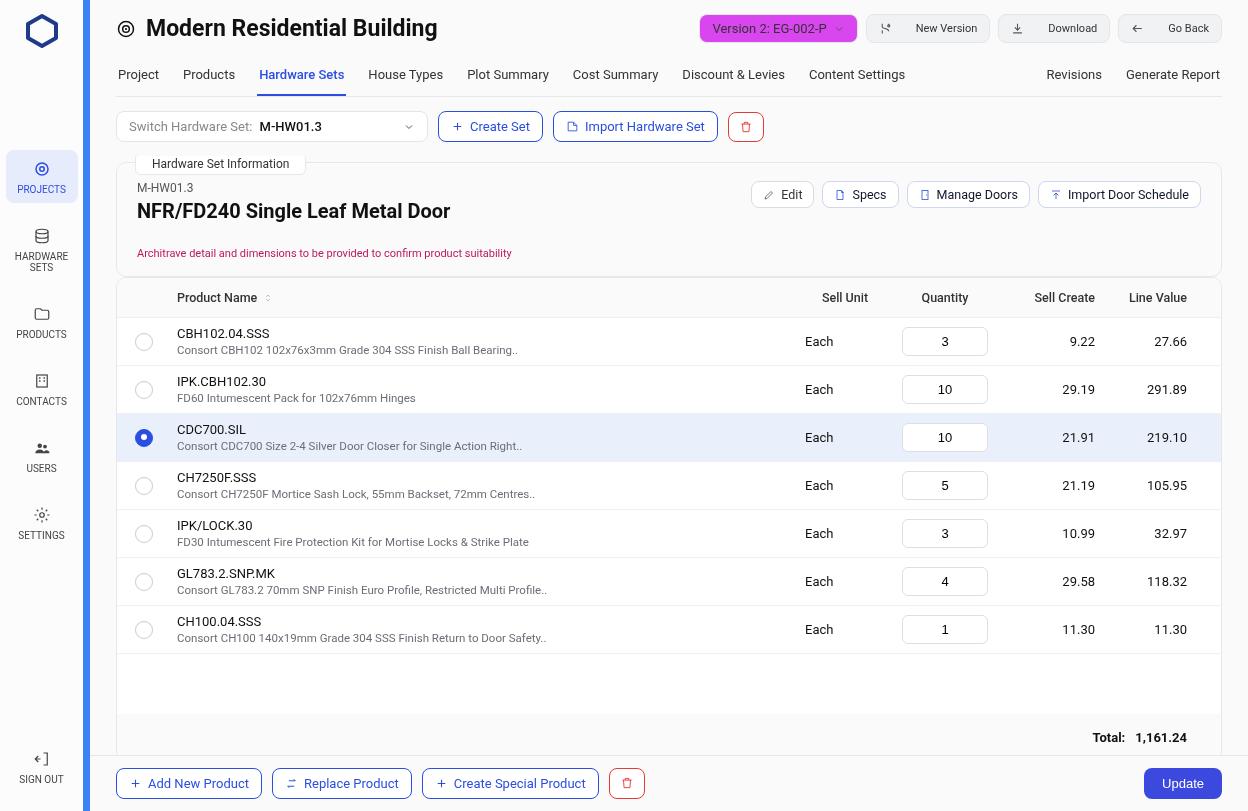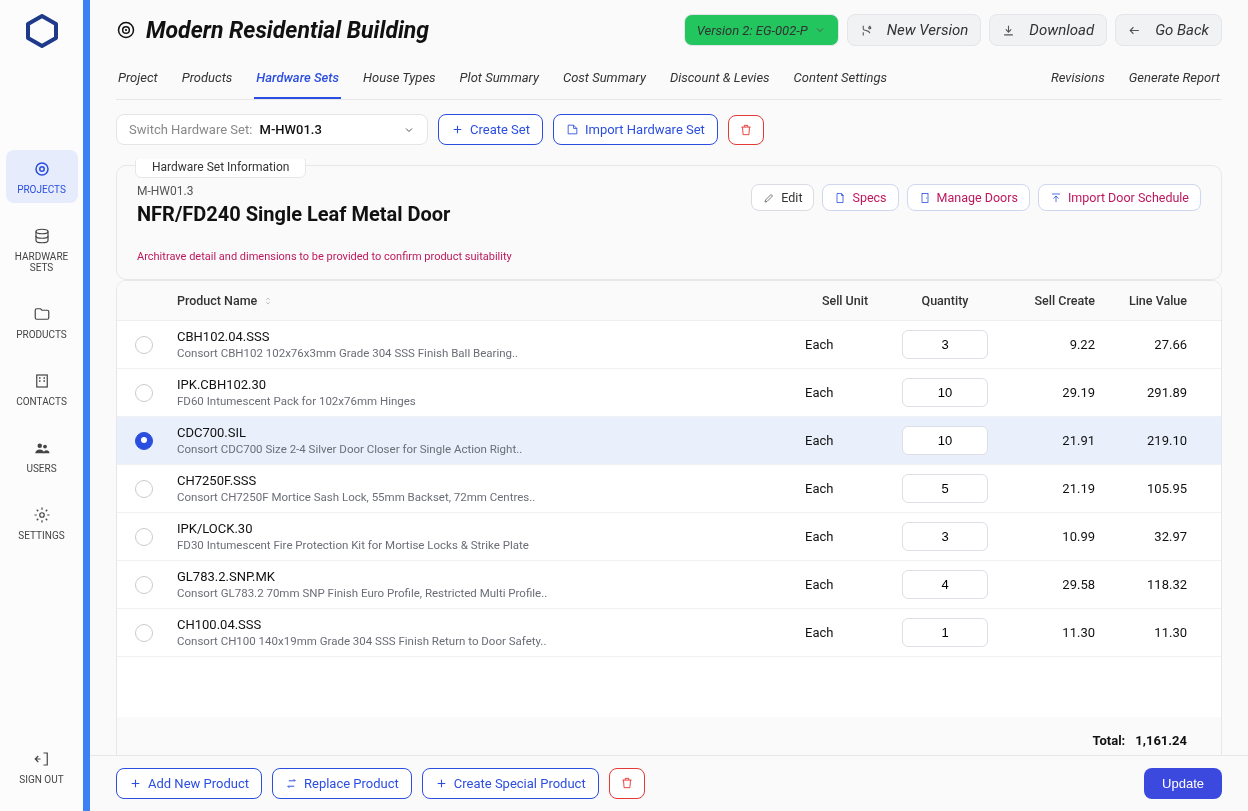--- a/index.html
+++ b/index.html
@@ -7,27 +7,27 @@
   .app { display: flex; width: 1248px; height: 811px; background: #f4f5f7; }
   
   .sidebar { width: 90px; background: #fcfcfd; display: flex; flex-direction: column; align-items: center; padding-top: 12px; border-right: 7px solid #3b82f6; }
   .logo { width: 38px; height: 38px; margin-bottom: 100px; display:flex; align-items:center; justify-content:center; }
   .nav-item { width: 72px; padding: 10px 4px 8px; text-align: center; font-size: 10px; color: #444; margin-bottom: 14px; border-radius: 8px; cursor: pointer; }
   .nav-item.active { background: #e6ecfb; color: #2b4ee0; }
   .nav-item .ni { display:block; margin: 0 auto 6px; }
   .sidebar-spacer { flex: 1; }
   
   .main { flex: 1; display: flex; flex-direction: column; background: #fafafa; }
-  .header { padding: 14px 26px 0 26px; font-style: italic; }
+  .header { padding: 14px 26px 0 26px; }
   .header-row1 { display:flex; align-items:center; justify-content: space-between; }
   .title-wrap { display:flex; align-items:center; gap:10px; }
   .title { font-size: 23px; font-weight: 700; }
   .header-actions { display:flex; gap:8px; }
-  .btn-secondary { background:#f1f2f4; border:1px solid #e4e5e8; border-radius:8px; padding:6px 12px; font-size:15px; color:#333; cursor:pointer; display:flex; align-items:center; gap:14px; }
-  .btn-outline-white { background:#22c55e; border:1px solid #e4e5e8; border-radius:8px; padding:6px 12px; font-size:13px; color:#333; cursor:pointer; display:flex; align-items:center; gap:6px; }
+  .btn-secondary { background:#f1f2f4; border:1px solid #e4e5e8; border-radius:8px; padding:6px 12px; font-size:11px; color:#333; cursor:pointer; display:flex; align-items:center; gap:24px; }
+  .btn-outline-white { background:#d946ef; border:1px solid #e4e5e8; border-radius:8px; padding:6px 12px; font-size:13px; color:#333; cursor:pointer; display:flex; align-items:center; gap:6px; }
   .tabbar { display:flex; gap:20px; border-bottom:1px solid #e6e7ea; margin-top:14px; }
   .tab { padding:10px 2px 12px; font-size:13px; color:#333; cursor:pointer; }
   .tab.active { color:#2b4ee0; border-bottom:2px solid #2b4ee0; font-weight:500; }
   .tabbar-spacer { flex:1; }
   .tab-right { padding:10px 2px 12px; font-size:13px; color:#333; cursor:pointer; }
   
   .toolbar { display:flex; gap:10px; padding:14px 26px; align-items:center; }
   .switch-set { background:#fff; border:1px solid #e4e5e8; border-radius:8px; padding:7px 12px; width:312px; display:flex; justify-content:space-between; align-items:center; font-size:13px; cursor:pointer; }
   .switch-set .label { color:#888; }
   .switch-set .value { color:#111; font-weight:500; margin-left:4px; }
@@ -36,21 +36,21 @@
   
   .content { flex:1; padding:0 26px 8px 26px; overflow:auto; }
   .info-fieldset { position:relative; border:1px solid #e6e7ea; border-radius:10px; padding:18px 20px 16px 20px; background:#fafafa; margin-top:6px; }
   .info-legend { position:absolute; top:-10px; left:18px; background:#fff; border:1px solid #e6e7ea; border-radius:6px; padding:3px 16px; font-size:12px; color:#333; }
   .info-row { display:flex; justify-content:space-between; align-items:flex-start; }
   .code-small { font-size:12px; color:#555; }
   .set-title { font-size:20px; font-weight:700; margin-top:4px; }
   .set-note { font-size:11px; color:#be185d; margin-top:24px; }
   .info-actions { display:flex; gap:8px; }
   .btn-outline-sm { background:#fff; border:1px solid #d9dce2; border-radius:8px; padding:5px 11px; font-size:12.5px; cursor:pointer; display:flex; align-items:center; gap:6px; color:#333; }
-  .btn-outline-sm.blue-text { color:#be185d; border-color:#cfd6ef; }
+  .btn-outline-sm.blue-text { color:#0f172a; border-color:#cfd6ef; }
   
   .table-wrap { margin-top:0; background:#fff; border:1px solid #e6e7ea; border-radius:10px; overflow:hidden; }
   .thead { display:flex; padding:12px 34px 12px 60px; font-size:12.5px; color:#333; border-bottom:1px solid #eceef1; background:#fafafa; font-weight:500; }
   .col-name { flex:1; display:flex; align-items:center; gap:6px;}
   .col-unit { width:80px; text-align:center; }
   .col-qty { width:120px; text-align:center; }
   .col-price { width:90px; text-align:right; }
   .col-value { width:92px; text-align:right; }
   .trow { display:flex; padding:8px 34px 8px 18px; border-bottom:1px solid #f0f1f4; align-items:center; }
   .trow.selected { background:#eaf0fb; }

